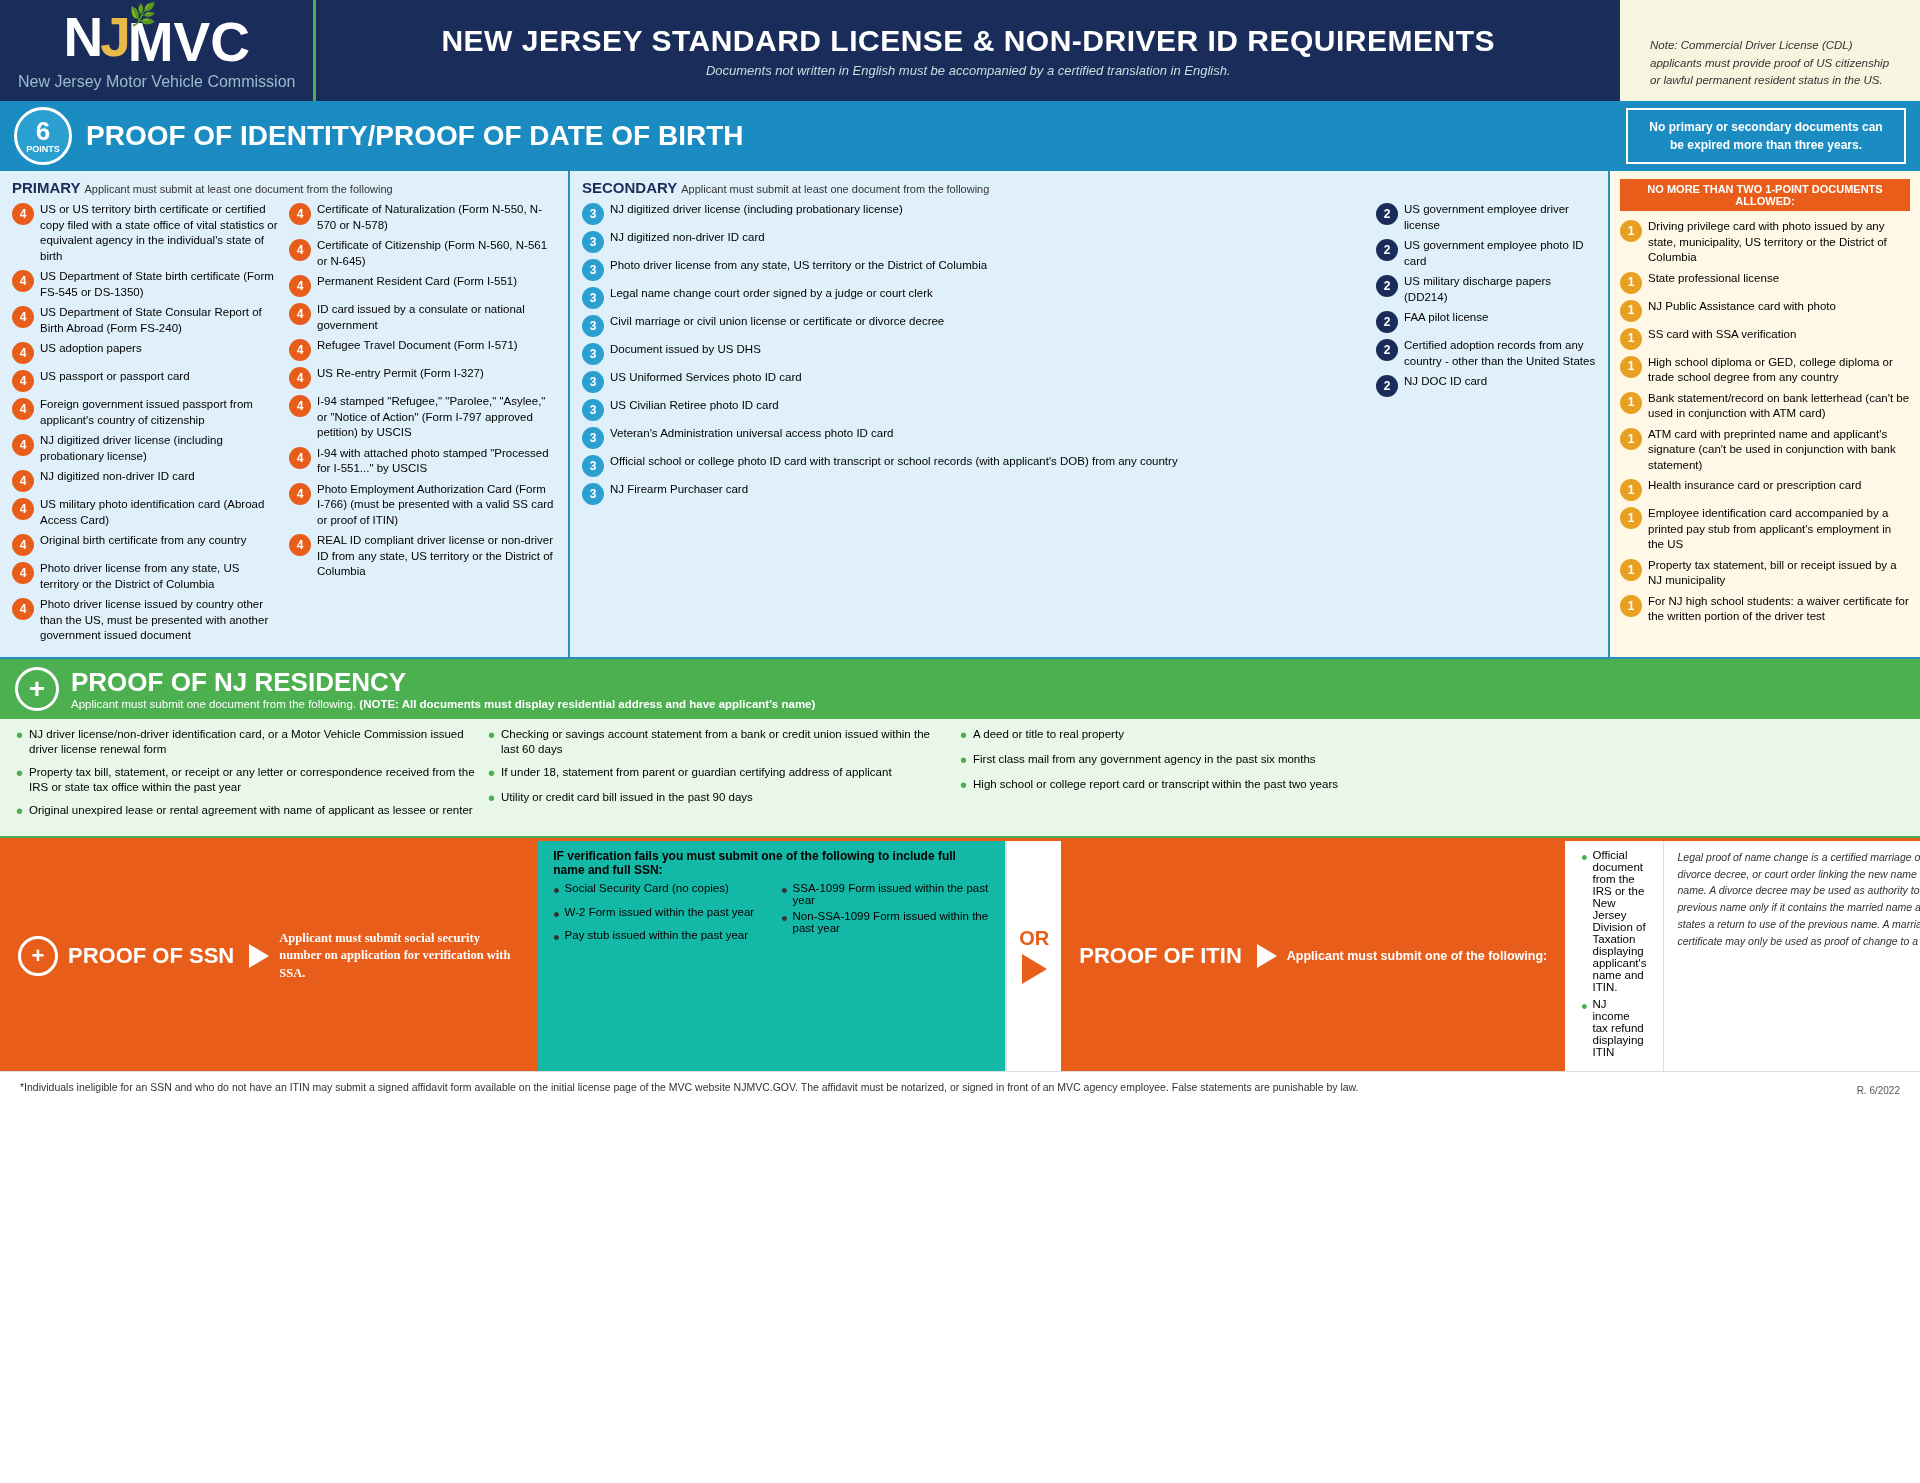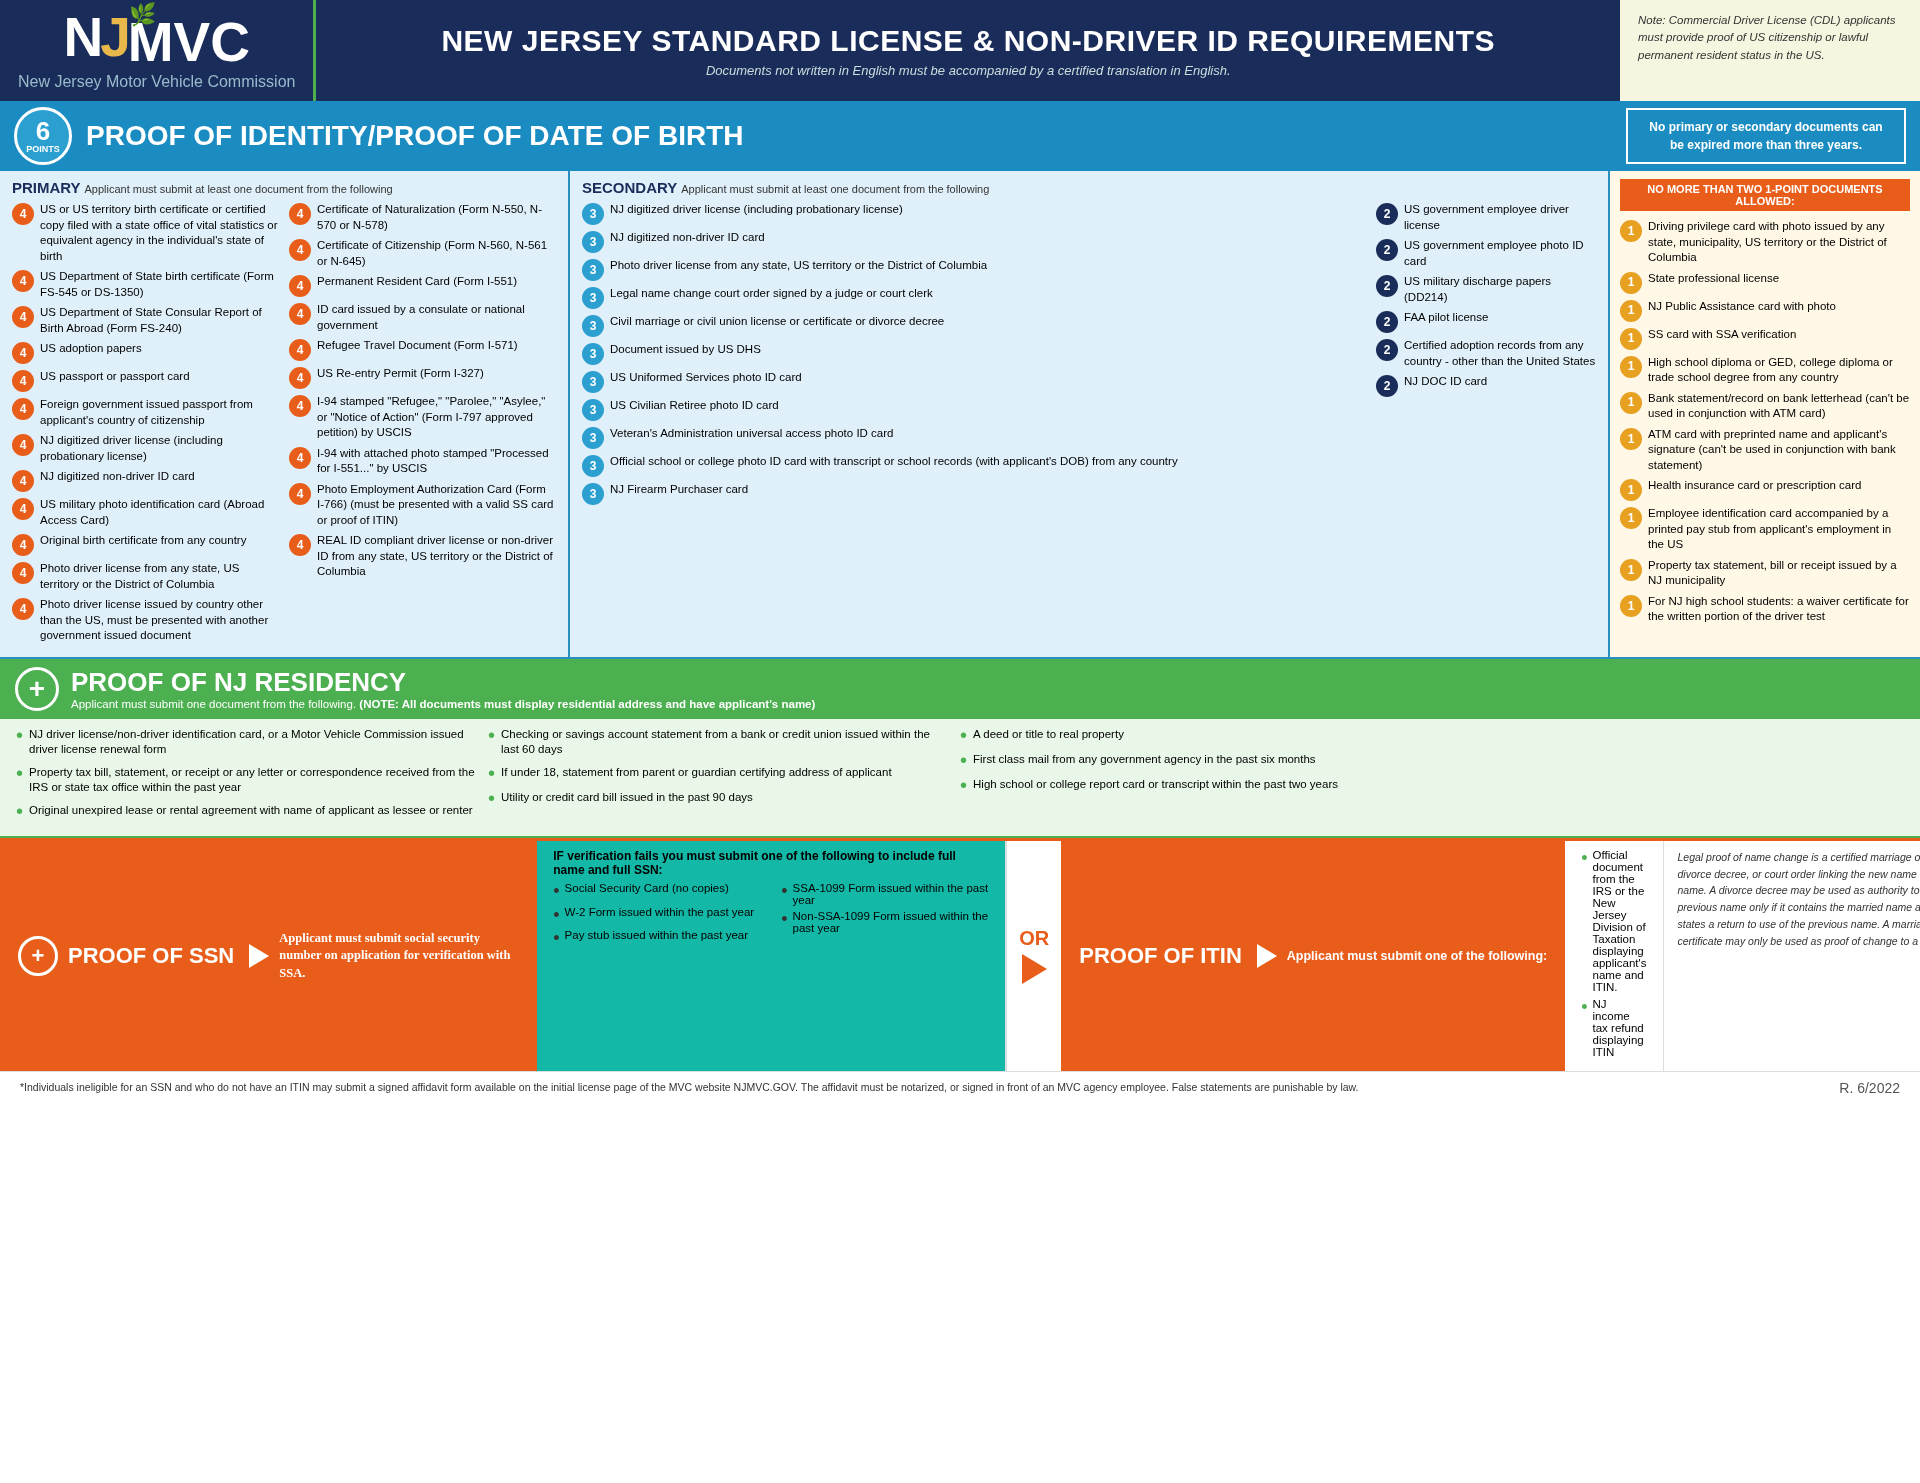--- a/index.html
+++ b/index.html
@@ -20,21 +20,21 @@
           <div style="color:#4caf50; font-size:22px; position:absolute; top:-8px; left:2px;">🌿</div>
           <div style="font-size:55px; font-weight:900; color:#fff; line-height:1; font-family: Arial Black, sans-serif; margin-top:5px;">MVC</div>
         </div>
       </div>
       <div style="color:#9bc; font-size:16px; text-align:center; margin-top:3px; white-space:nowrap;">New Jersey Motor Vehicle Commission</div>
     </div>
     <div style="flex:1; display:flex; flex-direction:column; align-items:center; justify-content:center; padding:10px 30px; background:#1a2d5a;">
       <div style="color:#fff; font-size:30px; font-weight:900; text-align:center; letter-spacing:0.5px; text-transform:uppercase;">NEW JERSEY STANDARD LICENSE &amp; NON-DRIVER ID REQUIREMENTS</div>
       <div style="color:#cdd; font-size:13px; margin-top:5px; font-style:italic;">Documents not written in English must be accompanied by a certified translation in English.</div>
     </div>
-    <div style="background:#f5f5e0; min-width:280px; max-width:300px; padding:12px 18px; display:flex; align-items:flex-start; font-size:11.5px; font-style:italic; line-height:1.5; color:#333;">
+    <div style="background:#f5f5e0; min-width:280px; max-width:300px; padding:12px 30px; display:flex; align-items:flex-end; font-size:11.5px; font-style:italic; line-height:1.5; color:#333;">
       <span>Note: Commercial Driver License (CDL) applicants must provide proof of US citizenship or lawful permanent resident status in the US.</span>
     </div>
   </div>
 
   <div style="background:#e0f0fa; border-bottom:2px solid #2a8fc0;">
 
     <div style="background:#1a8cc1; display:flex; align-items:center; padding:6px 14px; gap:14px;">
       <div style="background:#2a9fd0; border:3px solid #fff; border-radius:50%; width:58px; height:58px; display:flex; flex-direction:column; align-items:center; justify-content:center; color:#fff; font-weight:bold; flex-shrink:0;">
         <span style="font-size:26px; line-height:1;">6</span>
         <span style="font-size:9px;">POINTS</span>
@@ -412,16 +412,16 @@
         </div>
     </div>
 
     <div style="flex:0 0 380px; padding:8px 14px; font-size:10.5px; color:#333; font-style:italic; line-height:1.6; border-left:1px solid #ddd; background:#fff;">Legal proof of name change is a certified marriage or civil union certificate, divorce decree, or court order linking the new name with the previous name. A divorce decree may be used as authority to resume using a previous name only if it contains the married name and previous name and states a return to use of the previous name. A marriage or civil union certificate may only be used as proof of change to a last name.</div>
   </div>
 
   <div style="display:flex; padding:8px 20px 6px 20px; gap:20px; background:#fff; border-top:1px solid #ddd; align-items:flex-start;">
     <div style="flex:1; font-size:10.5px; color:#333; line-height:1.5;">
       <span>*Individuals ineligible for an SSN and who do not have an ITIN may submit a signed affidavit form available on the initial license page of the MVC website NJMVC.GOV. The affidavit must be notarized, or signed in front of an MVC agency employee. False statements are punishable by law.</span>
     </div>
-    <div style="font-size:14px; color:#555; white-space:nowrap; align-self:flex-end;">R. 6/2022</div>
+    <div style="font-size:10px; color:#555; white-space:nowrap; align-self:flex-end;">R. 6/2022</div>
   </div>
 
 </div>
 
 </body></html>

